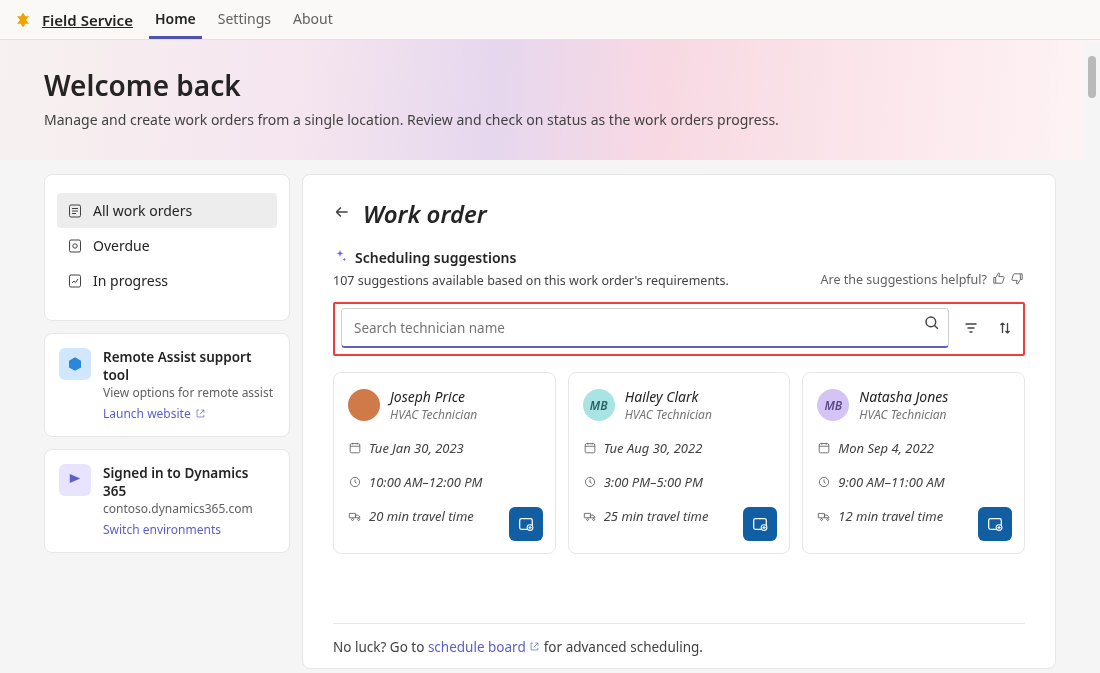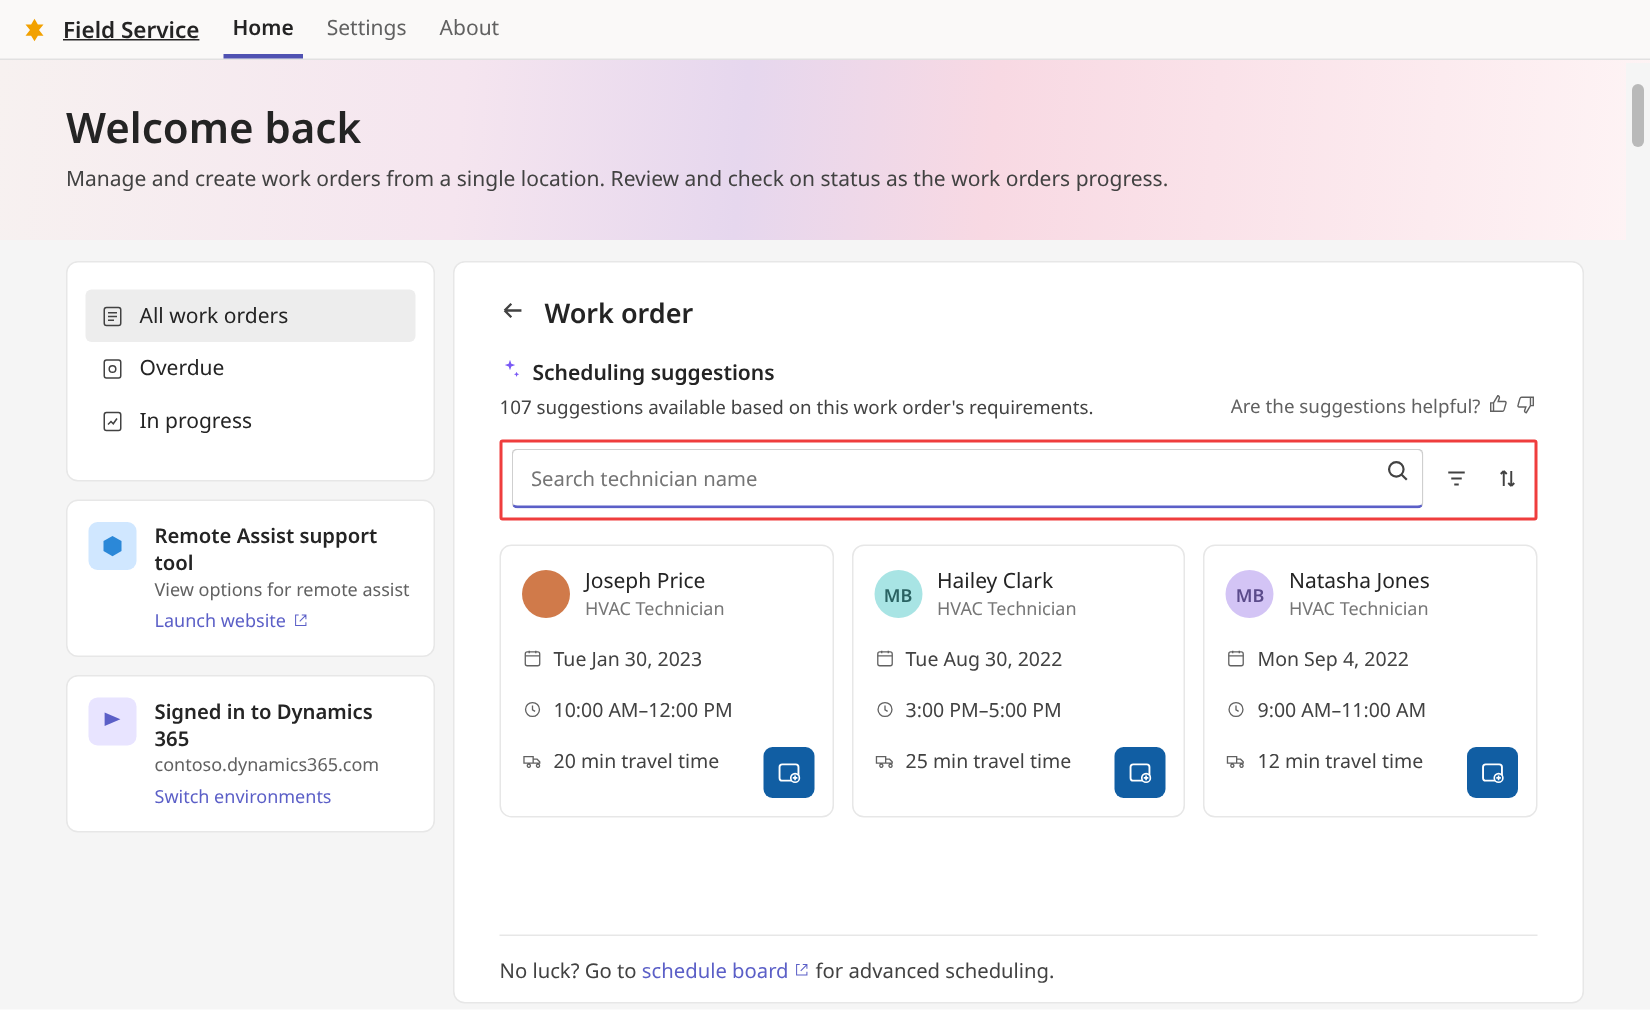--- a/index.html
+++ b/index.html
@@ -29,38 +29,38 @@
   .info-card .app-icon { width:32px; height:32px; border-radius:6px; display:flex; align-items:center; justify-content:center; flex-shrink:0; }
   .info-card .app-icon.blue { background:#d0e7ff; }
   .info-card .app-icon.purple { background:#e8e4ff; }
   .info-card .title { font-weight:600; font-size:13.5px; }
   .info-card .sub   { font-size:12px; color:#616161; }
   .info-card .link  { font-size:12px; color:#5b5fc7; cursor:pointer; margin-top:4px; display:inline-flex; align-items:center; gap:4px; }
 
   .maincol { flex:1; background:#fff; border:1px solid #e7e7e7; border-radius:8px; padding: 22px 30px 12px; display:flex; flex-direction:column; min-height:495px; position:relative;}
   .wo-header { display:flex; align-items:center; gap:12px; margin-bottom:18px;}
   .wo-header .back { cursor:pointer; color:#424242; }
-  .wo-header h2 { font-size:18px; font-weight:600; }
+  .wo-header h2 { font-size:24px; font-weight:600;font-style:italic; }
 
   .sugg-row { display:flex; align-items:center; gap:8px; }
   .sugg-row .sparkle { color:#7a5af5; }
   .sugg-row .label { font-weight:600; font-size:14px; }
   .sugg-sub-row { display:flex; justify-content:space-between; align-items:center; margin:4px 0 12px; font-size:12.5px;}
   .sugg-sub-row .count { color:#424242; }
   .sugg-sub-row .helpful { color:#616161; display:flex; align-items:flex-start; gap:4px; }
   .thumb { cursor:pointer; color:#616161; }
 
   .search-assembly { display:flex; align-items:center; gap:10px; border:2px solid #ef3d3d; border-radius:2px; padding:4px 6px 6px; margin-bottom:16px;}
   .search-wrap { flex:1; position:relative; }
   .search-wrap input { width:100%; height:40px; border:1px solid #cfcfcf; border-bottom:2px solid #5b5fc7; border-radius:4px; padding:0 34px 0 12px; font-size:13.5px; font-family:inherit; outline:none;}
   .search-wrap .mag { position:absolute; right:8px; top:6px; color:#424242; }
   .iconbtn { width:24px; height:24px; display:flex; align-items:center; justify-content:center; cursor:pointer; color:#424242; }
 
   .sugg-cards { display:flex; gap:12px; }
-  .tech-card { flex:1; border:1px solid #e7e7e7; border-radius:8px; padding:14px 14px 12px; position:relative; }
+  .tech-card { flex:1; border:1px solid #e7e7e7; border-radius:8px; padding:14px 14px 12px; position:relative;font-style:italic; }
   .tech-head { display:flex; align-items:center; gap:10px; margin-bottom:10px; }
   .avatar { width:32px; height:32px; border-radius:50%; display:flex; align-items:center; justify-content:center; font-size:12px; font-weight:600; color:#fff;}
   .avatar.photo { background:#d07a4a; }
   .avatar.mb { background:#a8e4e4; color:#2a6262; }
   .avatar.lav { background:#d3c4f5; color:#5b4b8b; }
   .tech-name { font-size:14px; font-weight:400; }
   .tech-role { font-size:12px; color:#767676; }
   .tech-row { display:flex; align-items:center; gap:7px; font-size:13px; color:#424242; margin:16px 0; }
   .tech-row svg { flex-shrink:0; }
   .assign-btn { position:absolute; right:12px; bottom:12px; width:34px; height:34px; border-radius:6px; background:#115ea3; display:flex; align-items:center; justify-content:center; cursor:pointer; }

